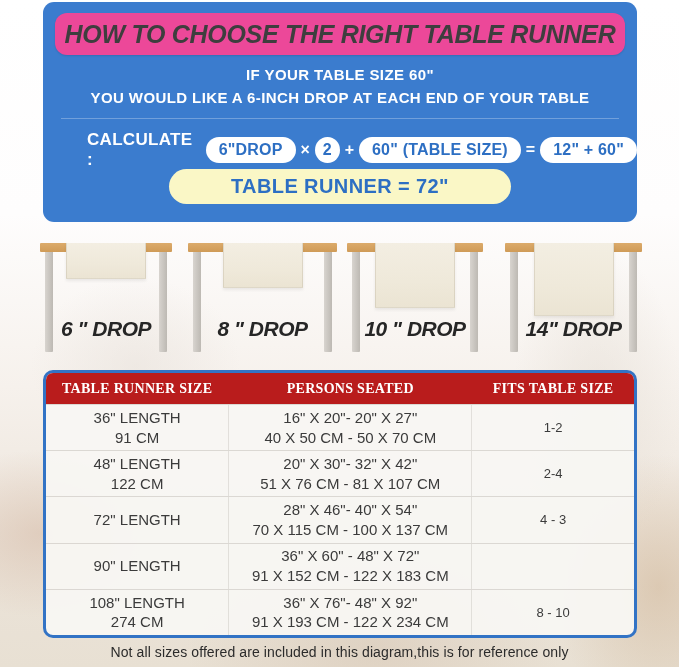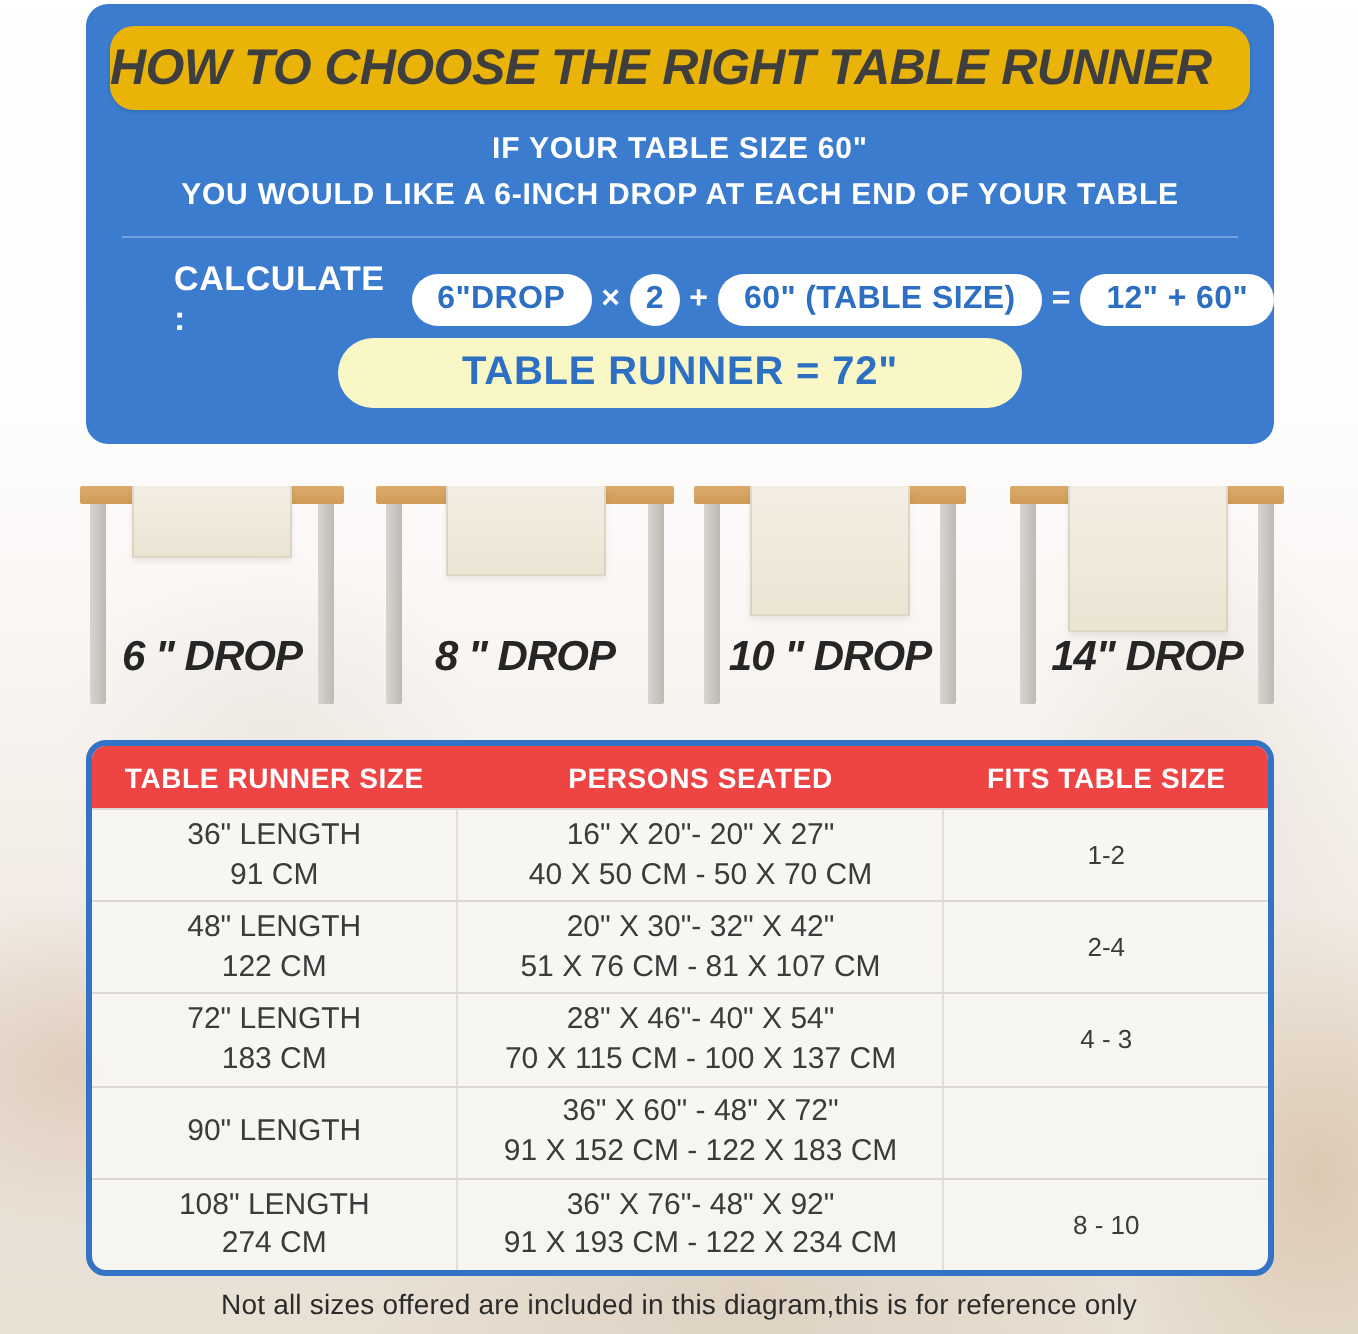--- a/index.html
+++ b/index.html
@@ -13,22 +13,22 @@
       radial-gradient(ellipse 150px 190px at 97% 88%, rgba(205,176,143,.5), transparent 70%),
       radial-gradient(ellipse 260px 160px at 55% 97%, rgba(208,188,168,.4), transparent 72%),
       radial-gradient(ellipse 120px 220px at 88% 60%, rgba(225,218,208,.5), transparent 70%),
       radial-gradient(ellipse 140px 120px at 20% 55%, rgba(228,221,214,.45), transparent 75%),
       linear-gradient(180deg,#ffffff 0%,#fefdfd 32%,#f6f1ec 58%,#ece4da 82%,#e8e0d3 100%);
   }
 
   
   .top-panel{position:absolute;left:43px;top:2px;width:594px;height:220px;
     background:#3b7cce;border-radius:11px;}
-  .title-box{position:absolute;left:12px;top:11px;right:12px;height:42px;background:#eab308;
-    border-radius:12px;display:flex;align-items:center;
+  .title-box{position:absolute;left:12px;top:11px;right:12px;height:42px;background:#ec4899;
+    border-radius:12px;display:flex;align-items:center;justify-content:center;
     box-shadow:0 1px 2px rgba(0,0,0,.12);}
   .title-box h1{margin:0;font-size:25px;font-weight:bold;font-style:italic;color:#3e3e3e;
     letter-spacing:-0.3px;white-space:nowrap;}
   .sub{position:absolute;left:0;right:0;text-align:center;color:#fff;font-weight:bold;
     font-size:15px;letter-spacing:.4px;white-space:nowrap;}
   .sub1{top:64px;}
   .sub2{top:87px;}
   .calc-divider{position:absolute;left:18px;right:18px;top:116px;border-top:1px solid rgba(255,255,255,.28);}
   .calc-row{position:absolute;left:0;right:0;top:128px;display:flex;align-items:center;
     justify-content:flex-end;gap:5px;padding-left:44px;}
@@ -60,22 +60,22 @@
   .t4{left:505px;width:137px;} .t4 .runner{height:72px;}
   .drop-label{position:absolute;top:74px;left:-20px;right:-20px;text-align:center;z-index:3;
     font-weight:bold;font-style:italic;font-size:21px;color:#262626;letter-spacing:-0.5px;
     white-space:nowrap;}
 
   
   .size-table{position:absolute;left:43px;top:370px;width:594px;height:268px;
     border:3px solid #3273c5;border-radius:10px;overflow:hidden;
     background:rgba(248,246,243,.94);box-sizing:border-box;
     display:flex;flex-direction:column;}
-  .thead{height:31px;flex:0 0 31px;background:#ef4444;display:grid;
-    grid-template-columns:31% 41.5% 27.5%;align-items:center;}
+  .thead{height:31px;flex:0 0 31px;background:#b91c1c;display:grid;
+    grid-template-columns:31% 41.5% 27.5%;align-items:center;font-family:Liberation Serif, serif;}
   .thead div{color:#fff;font-weight:bold;font-size:14px;text-align:center;letter-spacing:.3px;}
   .trow{flex:1;display:grid;grid-template-columns:31% 41.5% 27.5%;align-items:center;
     border-top:1px solid rgba(185,180,172,.45);}
   .trow:first-of-type{border-top:none;}
   .cell{text-align:center;font-size:15px;color:#3b3b3b;line-height:1.32;font-weight:500;}
   .cell-mid{border-left:1px solid rgba(170,165,158,.28);border-right:1px solid rgba(170,165,158,.28);
     align-self:stretch;display:flex;flex-direction:column;justify-content:center;}
   .cell-persons{font-size:13px;}
 
   .footnote{position:absolute;left:0;right:0;top:644px;text-align:center;
@@ -165,21 +165,20 @@
       <div class="cell cell-mid">
         <div>20" X 30"- 32" X 42"</div>
         <div>51 X 76 CM - 81 X 107 CM</div>
       </div>
       <div class="cell cell-persons">2-4</div>
     </div>
 
     <div class="trow">
       <div class="cell">
         <div>72" LENGTH</div>
-        <div>183 CM</div>
       </div>
       <div class="cell cell-mid">
         <div>28" X 46"- 40" X 54"</div>
         <div>70 X 115 CM - 100 X 137 CM</div>
       </div>
       <div class="cell cell-persons">4 - 3</div>
     </div>
 
     <div class="trow">
       <div class="cell">

